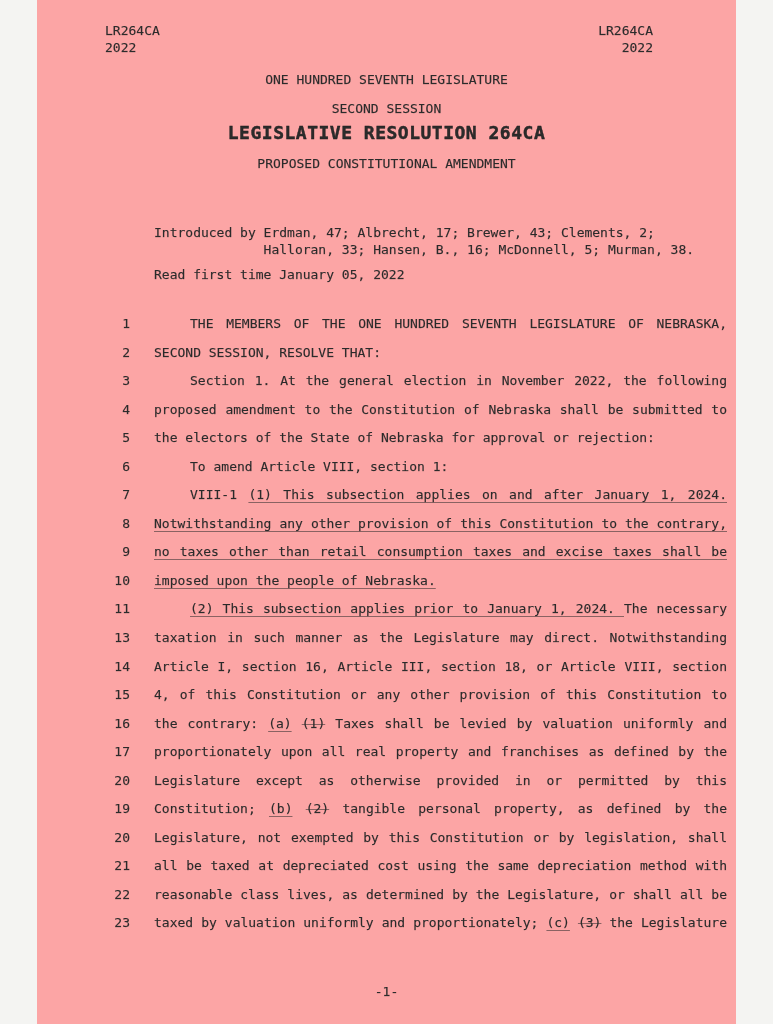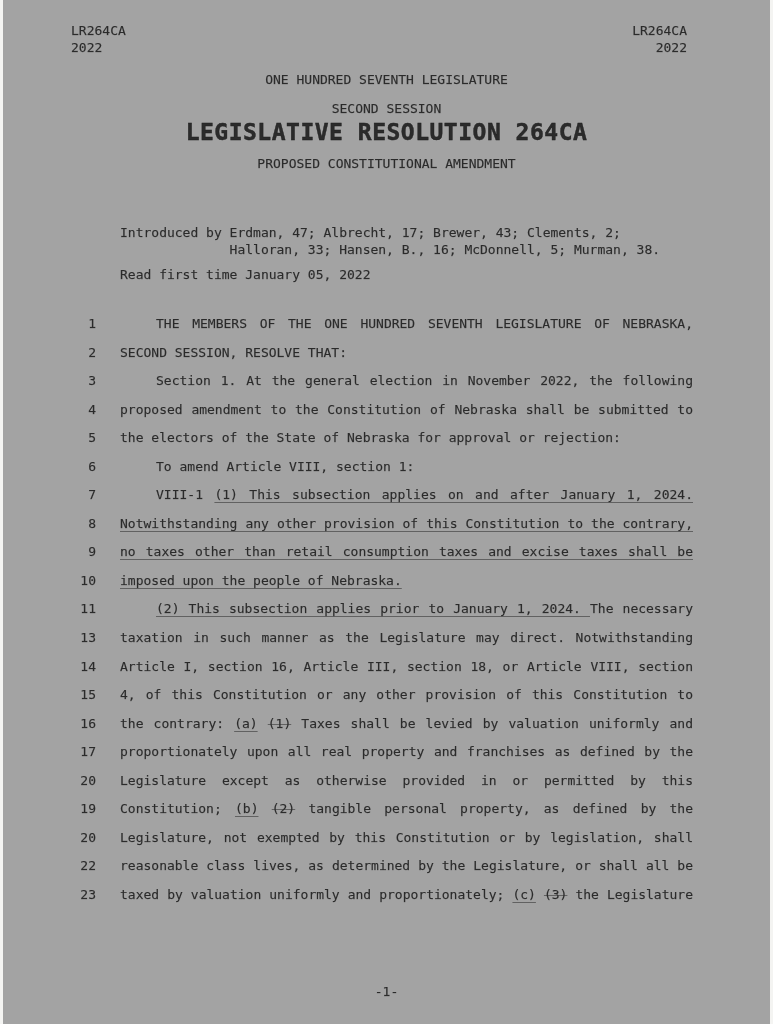--- a/index.html
+++ b/index.html
@@ -2,24 +2,24 @@
 <html><head>
 <meta charset="utf-8">
 <style>
   html, body {
     margin: 0;
     padding: 0;
     background: #f4f4f2;
   }
   .page {
     position: relative;
-    width: 767px;
+    width: 699px;
     height: 1024px;
     margin: 0 auto;
-    background: #a3a3a3;
+    background: #fca5a5;
     font-family: "DejaVu Sans Mono", "Liberation Mono", monospace;
     color: #2b2b2b;
     font-size: 13px;
     overflow: hidden;
     -webkit-text-stroke: 0.25px rgba(43,43,43,0.55);
   }
   
   .corner {
     position: absolute;
     top: 22px;
@@ -33,21 +33,21 @@
     position: absolute;
     left: 0;
     width: 100%;
     text-align: center;
     line-height: 16px;
   }
   .legislature { top: 72px; }
   .session     { top: 101px; }
   .doc-title   {
     top: 119px;
-    font-size: 23px;
+    font-size: 18px;
     font-weight: bold;
     line-height: 27px;
     letter-spacing: 0.5px;
     -webkit-text-stroke: 0.4px #1d1d1d;
   }
   .subtitle    { top: 156px; }
   
   .intro {
     position: absolute;
     left: 117px;
@@ -197,20 +197,24 @@
       </div>
       <div class="line-row">
         <span class="line-num">19</span>
         <span class="line-text just"><span class="seg-p">Constitution; </span><span class="seg-u">(b)</span><span class="seg-p"> </span><span class="seg-k">(2)</span><span class="seg-p"> tangible personal property, as defined by the</span></span>
       </div>
       <div class="line-row">
         <span class="line-num">20</span>
         <span class="line-text just"><span class="seg-p">Legislature, not exempted by this Constitution or by legislation, shall</span></span>
       </div>
       <div class="line-row">
+        <span class="line-num">21</span>
+        <span class="line-text just"><span class="seg-p">all be taxed at depreciated cost using the same depreciation method with</span></span>
+      </div>
+      <div class="line-row">
         <span class="line-num">22</span>
         <span class="line-text just"><span class="seg-p">reasonable class lives, as determined by the Legislature, or shall all be</span></span>
       </div>
       <div class="line-row">
         <span class="line-num">23</span>
         <span class="line-text just"><span class="seg-p">taxed by valuation uniformly and proportionately; </span><span class="seg-u">(c)</span><span class="seg-p"> </span><span class="seg-k">(3)</span><span class="seg-p"> the Legislature</span></span>
       </div>
     </div>
 
   <div class="page-number">-1-</div>

